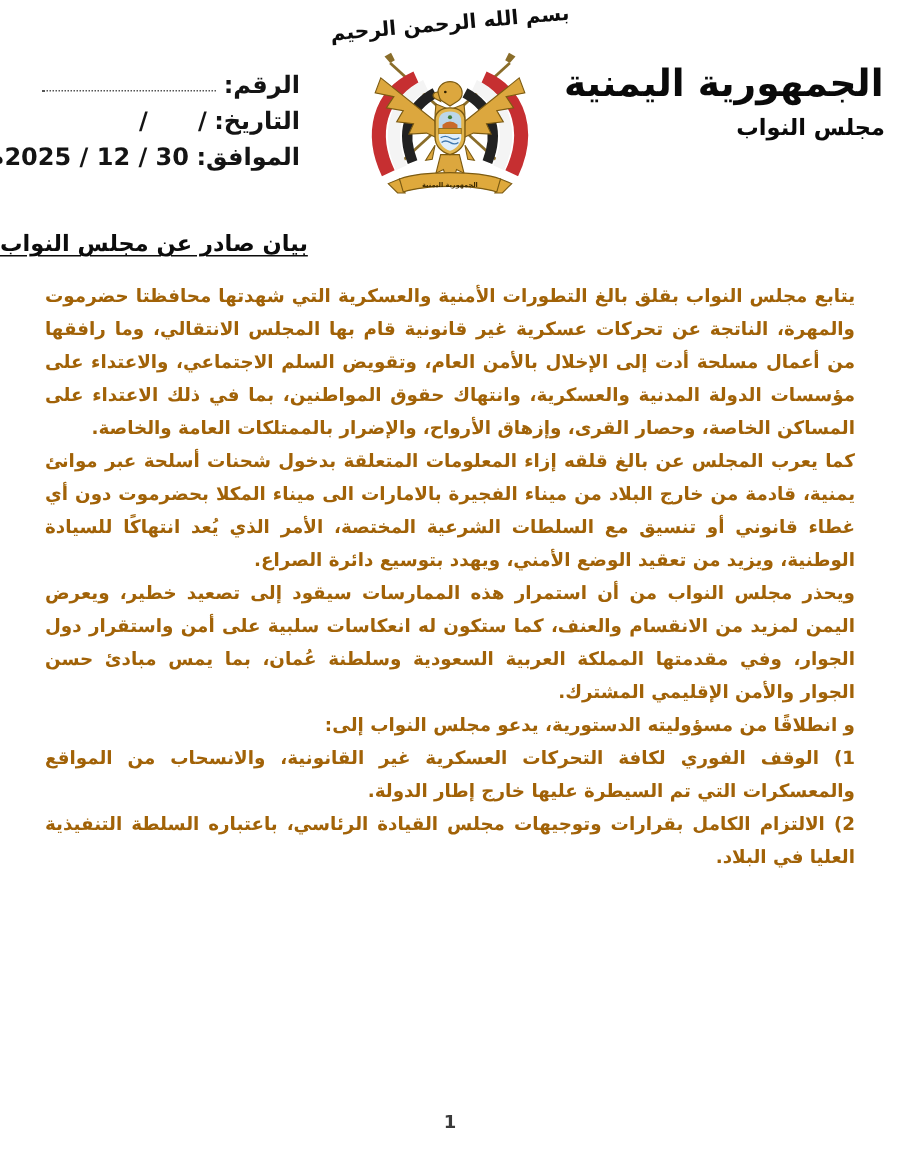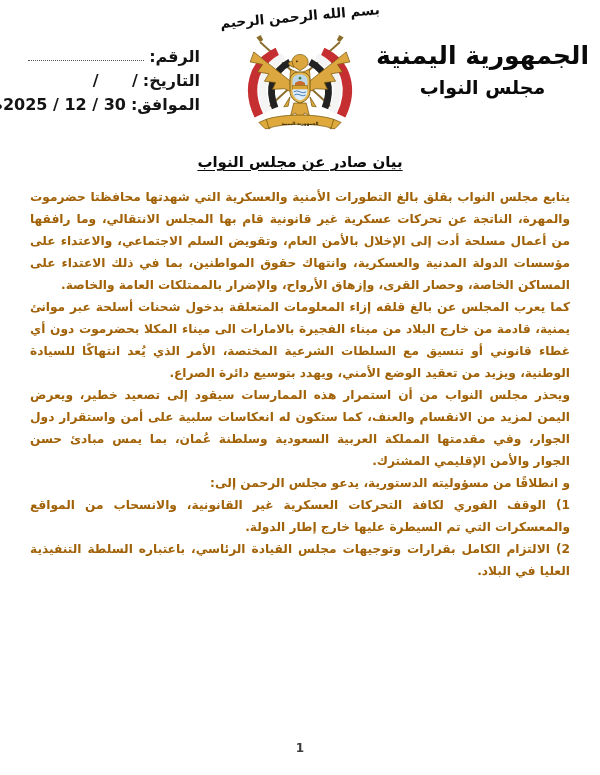--- a/index.html
+++ b/index.html
@@ -26,26 +26,26 @@
     font-size:13.5px; font-weight:bold; color:#0d0d0d;
     transform:rotate(-5deg); white-space:nowrap; margin:0 0 3px 0;
   }
   .emblem-svg { width:132px; height:106px; display:block; margin:0 auto; }
 
   .masthead {
     position:absolute; top:40px; right:10px; width:215px; text-align:center;
     direction:rtl; color:#0a0a0a;
   }
   .m1 { font-size:25px; font-weight:bold; white-space:nowrap; line-height:1.25; }
-  .m2 { font-size:19px; font-weight:bold; white-space:nowrap; margin-top:5px; }
+  .m2 { font-size:15px; font-weight:bold; white-space:nowrap; margin-top:5px;text-align:right; }
 
   
   .doc-title {
     position:absolute; top:153px; left:0; width:100%;
-    text-align:center; font-size:15px; font-weight:bold;
+    font-size:15px; font-weight:bold;
     text-decoration:underline; text-underline-offset:3px; color:#0c0c0c;
   }
 
   
   .bodytext {
     position:absolute; top:186px; right:30px; left:30px;
     direction:rtl; text-align:justify; font-size:12.2px; font-weight:bold;
     line-height:22px; color:#a16207;
   }
   .bodytext p { margin:0; }
@@ -130,20 +130,20 @@
     <div class="m1">الجمهورية اليمنية</div>
     <div class="m2">مجلس النواب</div>
   </div>
 
   <div class="doc-title">بيان صادر عن مجلس النواب</div>
 
   <div class="bodytext">
     <p>يتابع مجلس النواب بقلق بالغ التطورات الأمنية والعسكرية التي شهدتها محافظتا حضرموت والمهرة، الناتجة عن تحركات عسكرية غير قانونية قام بها المجلس الانتقالي، وما رافقها من أعمال مسلحة أدت إلى الإخلال بالأمن العام، وتقويض السلم الاجتماعي، والاعتداء على مؤسسات الدولة المدنية والعسكرية، وانتهاك حقوق المواطنين، بما في ذلك الاعتداء على المساكن الخاصة، وحصار القرى، وإزهاق الأرواح، والإضرار بالممتلكات العامة والخاصة.</p>
     <p>كما يعرب المجلس عن بالغ قلقه إزاء المعلومات المتعلقة بدخول شحنات أسلحة عبر موانئ يمنية، قادمة من خارج البلاد من ميناء الفجيرة بالامارات الى ميناء المكلا بحضرموت دون أي غطاء قانوني أو تنسيق مع السلطات الشرعية المختصة، الأمر الذي يُعد انتهاكًا للسيادة الوطنية، ويزيد من تعقيد الوضع الأمني، ويهدد بتوسيع دائرة الصراع.</p>
     <p>ويحذر مجلس النواب من أن استمرار هذه الممارسات سيقود إلى تصعيد خطير، ويعرض اليمن لمزيد من الانقسام والعنف، كما ستكون له انعكاسات سلبية على أمن واستقرار دول الجوار، وفي مقدمتها المملكة العربية السعودية وسلطنة عُمان، بما يمس مبادئ حسن الجوار والأمن الإقليمي المشترك.</p>
-    <p>و انطلاقًا من مسؤوليته الدستورية، يدعو مجلس الرحمن إلى:</p>
+    <p>و انطلاقًا من مسؤوليته الدستورية، يدعو مجلس النواب إلى:</p>
     <p>1) الوقف الفوري لكافة التحركات العسكرية غير القانونية، والانسحاب من المواقع والمعسكرات التي تم السيطرة عليها خارج إطار الدولة.</p>
     <p>2) الالتزام الكامل بقرارات وتوجيهات مجلس القيادة الرئاسي، باعتباره السلطة التنفيذية العليا في البلاد.</p>
   </div>
 
   <div class="pagenum">1</div>
 
 </div>
 
 </body></html>

